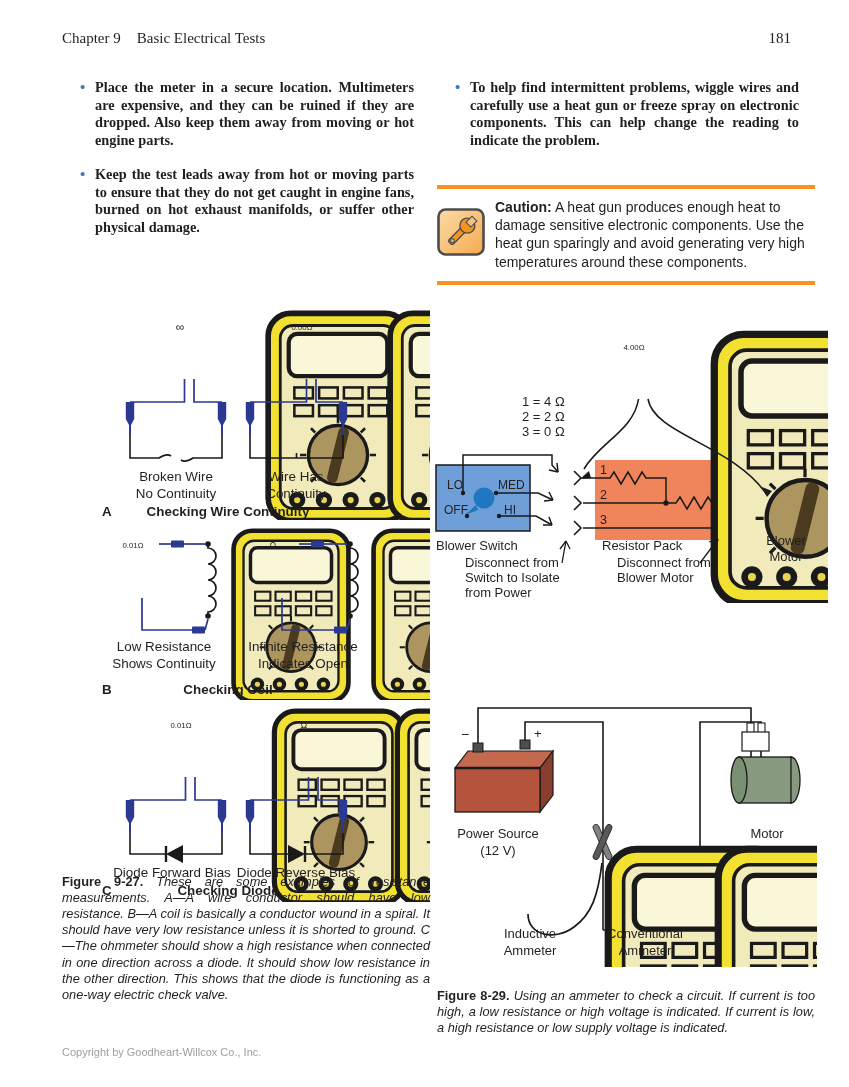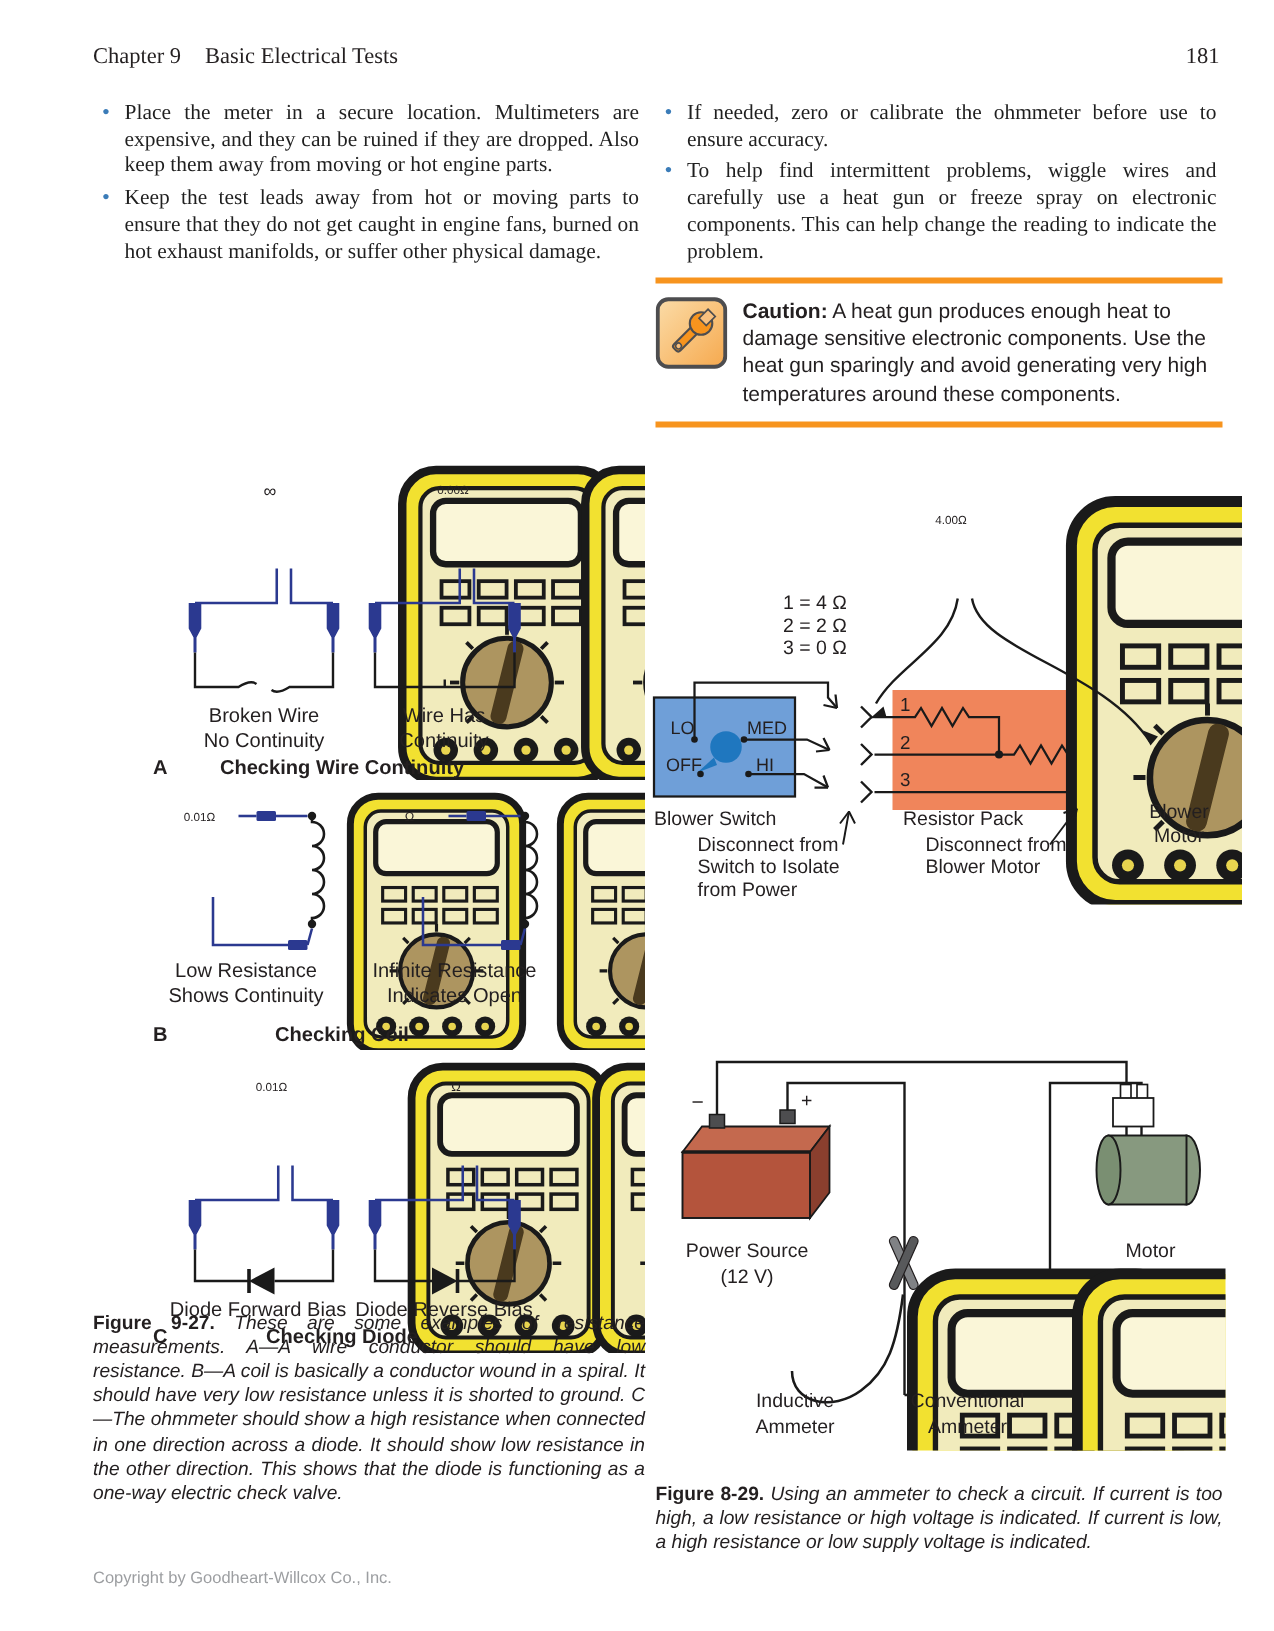--- a/index.html
+++ b/index.html
@@ -1,29 +1,29 @@
 <!DOCTYPE html>
 <html><head>
 <meta charset="utf-8">
 <style>
   html,body{margin:0;padding:0;background:#ffffff;}
   .page{position:relative;width:849px;height:1087px;background:#fff;overflow:hidden;
         font-family:"Liberation Sans",sans-serif;color:#1a1a1a;}
   .hdr{position:absolute;top:30px;left:62px;font:15px "Liberation Serif",serif;color:#231f20;}
   .hdr .ttl{margin-left:16px;}
-  .pnum{position:absolute;top:30px;right:36px;font:15px "Liberation Serif",serif;color:#231f20;}
+  .pnum{position:absolute;top:30px;right:58px;font:15px "Liberation Serif",serif;color:#231f20;}
   .col{position:absolute;font:14.3px/1.24 "Liberation Serif",serif;text-align:justify;color:#1f1f1f;}
   .col-left{left:62px;top:63px;width:368px;}
   .col-right{left:437px;top:63px;width:378px;}
   ul.blist{list-style:none;margin:0;padding:0;}
-  ul.blist li{position:relative;padding-left:17px;margin:4px;}
+  ul.blist li{position:relative;padding-left:17px;margin:16px;font-weight:bold;}
   ul.blist li::before{content:"•";position:absolute;left:2px;top:-1px;color:#3B7CB8;font-size:15px;}
   .caution{position:absolute;left:437px;top:185px;width:378px;
            border-top:4px solid #F7941E;border-bottom:4px solid #F7941E;
-           padding:9px 0 10px;display:flex;gap:10px;align-items:flex-start;}
+           padding:9px 0 10px;display:flex;gap:10px;align-items:center;}
   .caution .ctxt{font:14px/1.3 "Liberation Sans",sans-serif;width:314px;color:#231f20;}
   .fig{position:absolute;}
   .cap{position:absolute;font:italic 12.8px/1.26 "Liberation Sans",sans-serif;text-align:justify;color:#231f20;}
   .cap .b{font-style:normal;font-weight:bold;}
   .cap .ref{font-weight:bold;}
   svg text{font-family:"Liberation Sans",sans-serif;fill:#231f20;}
   .footer{position:absolute;left:62px;top:1046px;font:11px "Liberation Sans",sans-serif;color:#9c9ea1;text-align:center;}
 </style>
 </head>
 <body>
@@ -83,21 +83,20 @@
 
   <div class="col col-left">
     <ul class="blist">
       <li>Place the meter in a secure location. Multimeters are expensive, and they can be ruined if they are dropped. Also keep them away from moving or hot engine parts.</li>
       <li>Keep the test leads away from hot or moving parts to ensure that they do not get caught in engine fans, burned on hot exhaust manifolds, or suffer other physical damage.</li>
     </ul>
   </div>
 
   <div class="col col-right">
     <ul class="blist">
-      <li>If needed, zero or calibrate the ohmmeter before use to ensure accuracy.</li>
       <li>To help find intermittent problems, wiggle wires and carefully use a heat gun or freeze spray on electronic components. This can help change the reading to indicate the problem.</li>
     </ul>
   </div>
 
   <div class="caution">
     <span>
       <svg width="48" height="48" viewBox="0 0 48 48">
         <defs>
             <linearGradient id="cg" x1="0" y1="0" x2="1" y2="1">
           <stop offset="0" stop-color="#FBDCA8"></stop>

